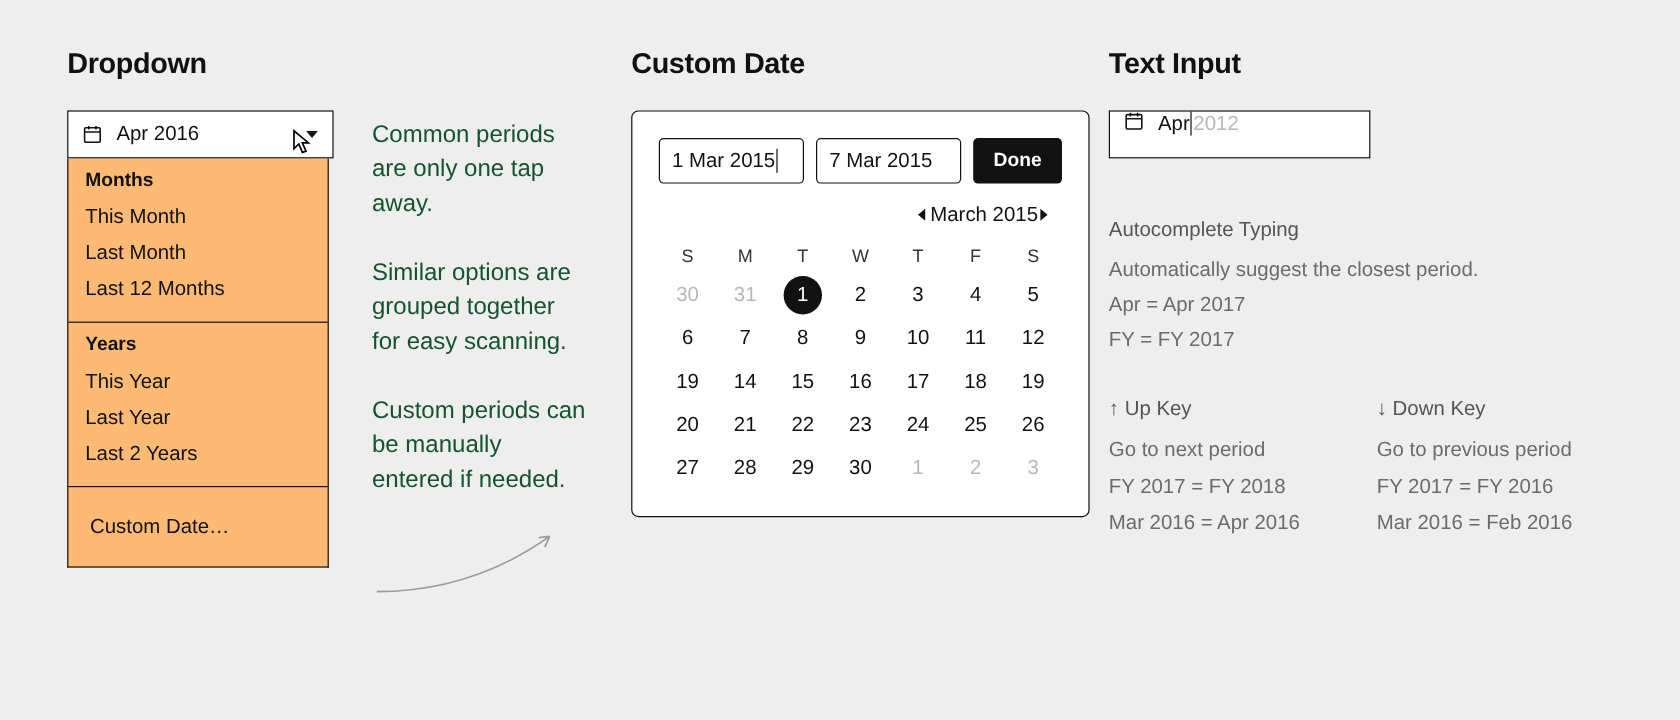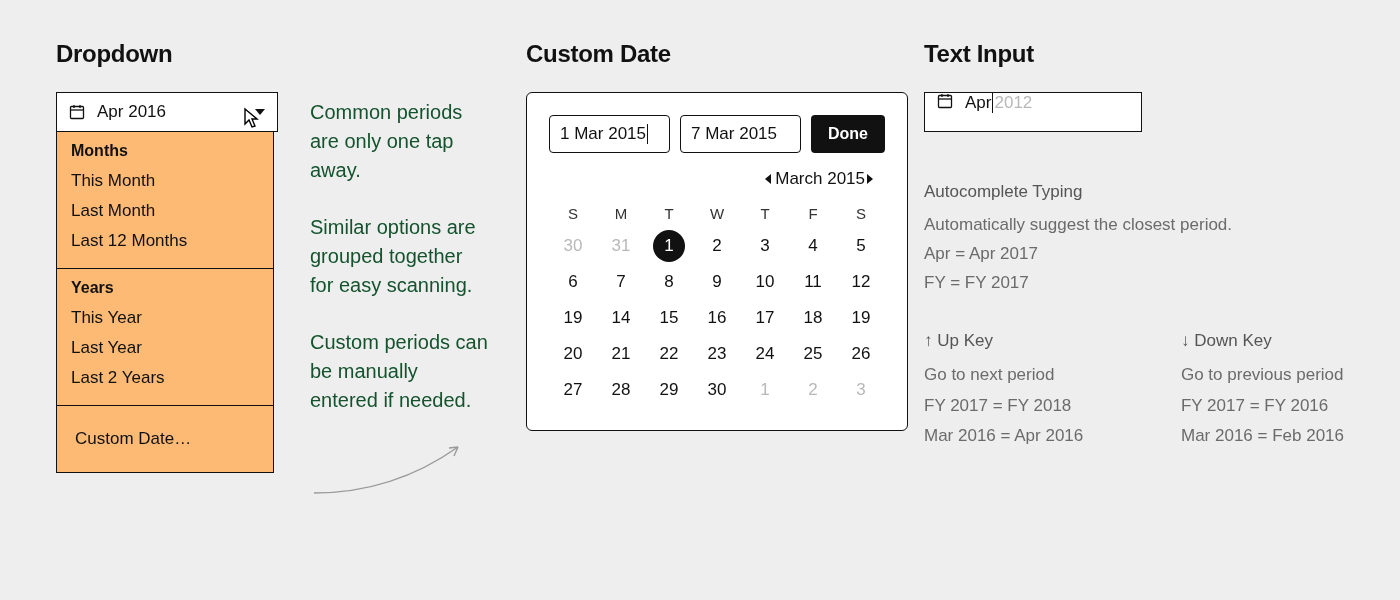--- a/index.html
+++ b/index.html
@@ -70,21 +70,21 @@
     width: 218px; height: 40px; background:#fff; border:1.5px solid #111; display:flex;
     align-items:flex-start; padding:0 12px; font-size:17px;
   }
   .text-input .typed { }
   .caret { display:inline-block; width:1px; height:20px; background:#111; margin:0 1px; vertical-align:-3px; }
   .text-input .suggest { color:#b8b8b8; }
 
   .info { margin-top: 46px; font-size:17px; color:#6b6b6b; line-height:1.7; }
   .info-head { font-weight:400; color:#555; margin-bottom:4px; }
   .info-line { }
-  .key-cols { display:flex; gap:64px; margin-top:28px;justify-content:space-between; }
+  .key-cols { display:flex; gap:64px; margin-top:28px; }
   .key-col { color:#6b6b6b; font-size:17px; line-height:1.8; }
   .key-col .info-head { color:#555; }
 
   
   .cal-icon svg, .chev svg, .dp-arrow svg { display:block; }
 </style>
 </head>
 <body>
 
 <div class="cols">

